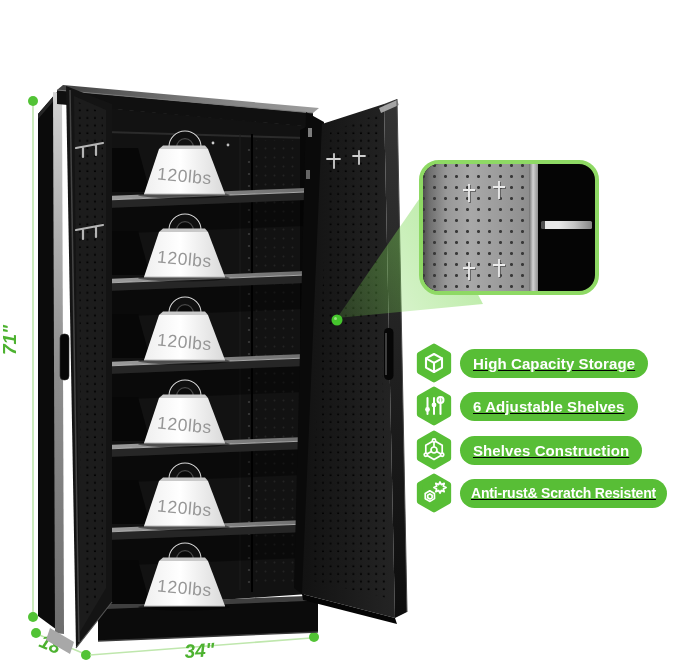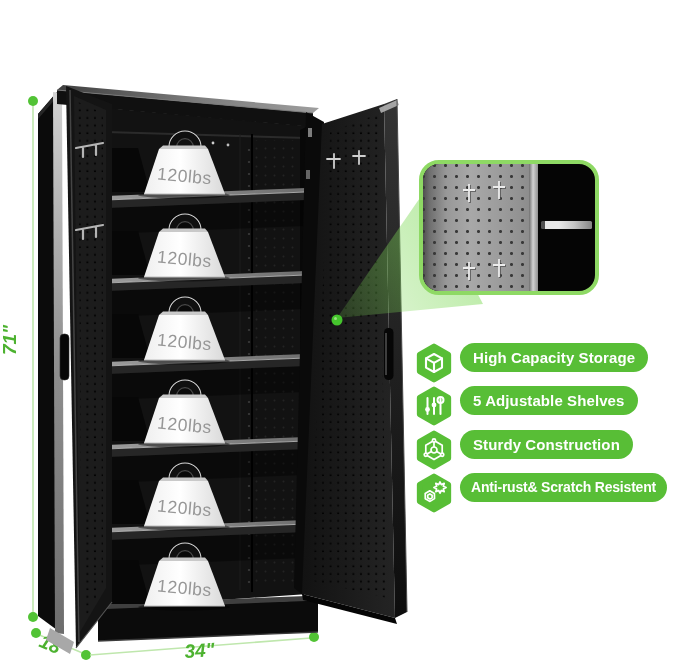--- a/index.html
+++ b/index.html
@@ -22,21 +22,21 @@
     background-image:radial-gradient(circle,#383838 1.2px,rgba(0,0,0,0) 1.8px),
       linear-gradient(90deg,#4e4e4e 0,#6e6e6e 6%,#989898 22%,#a8a8a8 45%,#9b9b9b 75%,#8d8d8d 100%);
     background-size:11px 11px,100% 100%;background-position:6px 7px,0 0;}
   .inset-strip{position:absolute;left:106px;top:0;bottom:0;width:9px;
     background:linear-gradient(90deg,#6f6f6f,#d2d2d2 45%,#909090);}
   .inset-handle{position:absolute;left:118px;top:57px;width:51px;height:8px;border-radius:1.5px;
     background:linear-gradient(90deg,#4f4f4f 0 4px,#e6e6e6 4px 35%,#c4c4c4 65%,#858585);}
   .inset-hooks{position:absolute;left:0;top:0;}
 
   
-  .feature-row{position:absolute;left:414px;display:flex;align-items:flex-start;z-index:4;}
+  .feature-row{position:absolute;left:414px;display:flex;align-items:center;z-index:4;text-decoration:underline;}
   .feature-icon{width:40px;height:40px;flex:0 0 40px;}
   .feature-pill{margin-left:6px;height:29px;line-height:29px;padding:0 13px;border-radius:14.5px;
     background:#58be36;color:#fff;font-weight:bold;font-size:15px;letter-spacing:.1px;white-space:nowrap;}
   .feature-pill.tight{font-size:14px;letter-spacing:-.2px;padding:0 11px;}
 </style>
 </head>
 <body>
 
 <div class="stage">
 
@@ -272,38 +272,38 @@
       <polygon points="0,-16.6 14.4,-8.3 14.4,8.3 0,16.6 -14.4,8.3 -14.4,-8.3" fill="#58be36" stroke="#58be36" stroke-width="5.5" stroke-linejoin="round"></polygon>
       <g stroke="#fff" stroke-width="2" stroke-linecap="round">
         <line x1="-6.5" y1="-8" x2="-6.5" y2="8"></line>
         <line x1="0" y1="-8" x2="0" y2="8"></line>
         <line x1="6.5" y1="-7" x2="6.5" y2="8"></line>
       </g>
       <circle cx="-6.5" cy="3.5" r="2.4" fill="#fff"></circle>
       <circle cx="0" cy="-1" r="2.4" fill="#fff"></circle>
       <circle cx="6.5" cy="-6" r="3" fill="none" stroke="#fff" stroke-width="2"></circle>
     </svg>
-    <span class="feature-pill">5 Adjustable Shelves</span>
+    <span class="feature-pill">6 Adjustable Shelves</span>
   </div>
 
   <div class="feature-row" style="top:430px">
     <svg class="feature-icon" viewBox="-20 -20 40 40">
       <polygon points="0,-16.6 14.4,-8.3 14.4,8.3 0,16.6 -14.4,8.3 -14.4,-8.3" fill="#58be36" stroke="#58be36" stroke-width="5.5" stroke-linejoin="round"></polygon>
       <g stroke="#fff" stroke-width="1.7" fill="none">
         <path d="M0,-9.5 L8.2,-4.75 L8.2,4.75 L0,9.5 L-8.2,4.75 L-8.2,-4.75 Z"></path>
         <circle cx="0" cy="0" r="3"></circle>
         <line x1="0" y1="-3" x2="0" y2="-8.2"></line>
         <line x1="2.6" y1="1.5" x2="7" y2="4.1"></line>
         <line x1="-2.6" y1="1.5" x2="-7" y2="4.1"></line>
         <circle cx="0" cy="-9.5" r="1.6" fill="#58be36"></circle>
         <circle cx="8.2" cy="4.75" r="1.6" fill="#58be36"></circle>
         <circle cx="-8.2" cy="4.75" r="1.6" fill="#58be36"></circle>
       </g>
     </svg>
-    <span class="feature-pill">Sturdy Construction</span>
+    <span class="feature-pill">Shelves Construction</span>
   </div>
 
   <div class="feature-row" style="top:473px">
     <svg class="feature-icon" viewBox="-20 -20 40 40">
       <polygon points="0,-16.6 14.4,-8.3 14.4,8.3 0,16.6 -14.4,8.3 -14.4,-8.3" fill="#58be36" stroke="#58be36" stroke-width="5.5" stroke-linejoin="round"></polygon>
       <g stroke="#fff" stroke-width="1.7" fill="none" stroke-linejoin="round">
         <path d="M6,-11 l1.3,2.6 2.9,-1.2 -0.9,2.8 2.8,1.4 -2.8,1.3 0.9,2.8 -2.9,-1.2 -1.3,2.6 -1.3,-2.6 -2.9,1.2 0.9,-2.8 -2.8,-1.3 2.8,-1.4 -0.9,-2.8 2.9,1.2 Z"></path>
         <path d="M-4.2,-2.2 l4.6,2.6 0.1,5.2 -4.5,2.8 -4.7,-2.6 -0.1,-5.2 Z"></path>
         <path d="M-4.1,0.9 l2.2,1.3 0,2.5 -2.1,1.4 -2.3,-1.3 0,-2.5 Z"></path>
       </g>

